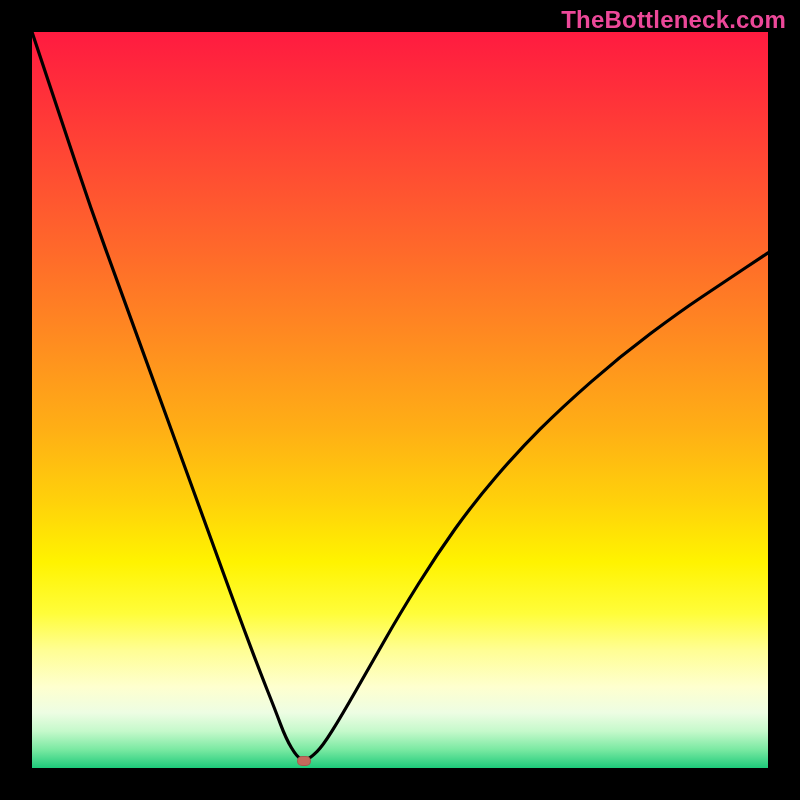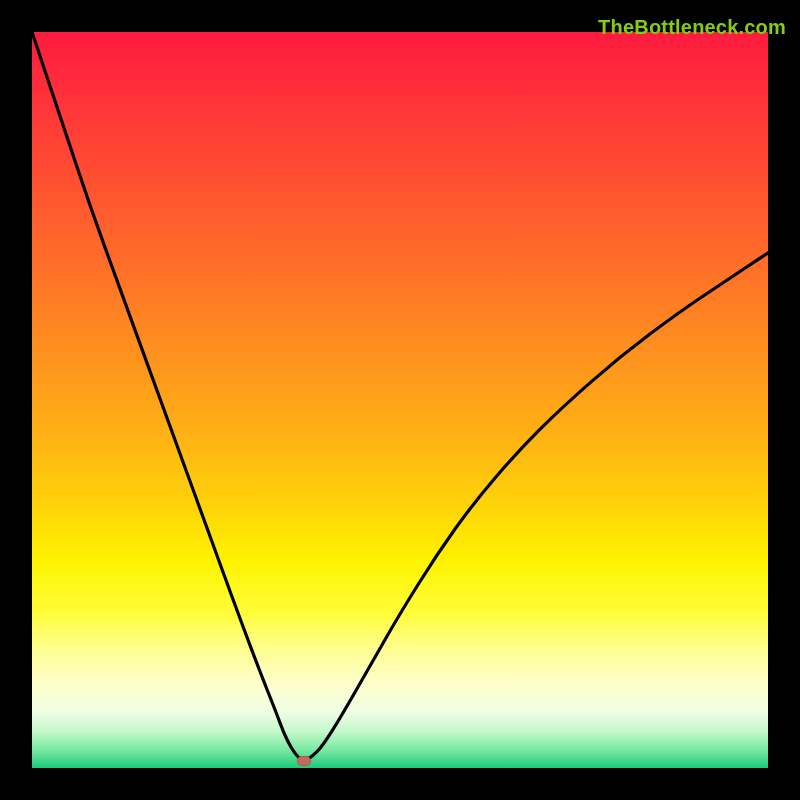--- a/index.html
+++ b/index.html
@@ -38,24 +38,24 @@
       #fffe94 84%,
       #feffcf 89%,
       #edfde3 92.5%,
       #c5f9cb 95%,
       #7ae9a2 97.5%,
       #1dca7a 100%
     );
   }
   .watermark {
     position: absolute;
-    top: 16px;
+    top: 6px;
     right: 14px;
-    color: #84cc16;
-    font-size: 20px;
+    color: #ec4899;
+    font-size: 24px;
     font-weight: 600;
     letter-spacing: 0.2px;
     user-select: none;
   }
   svg.curve {
     position: absolute;
     left: 0;
     top: 0;
     width: 736px;
     height: 736px;

